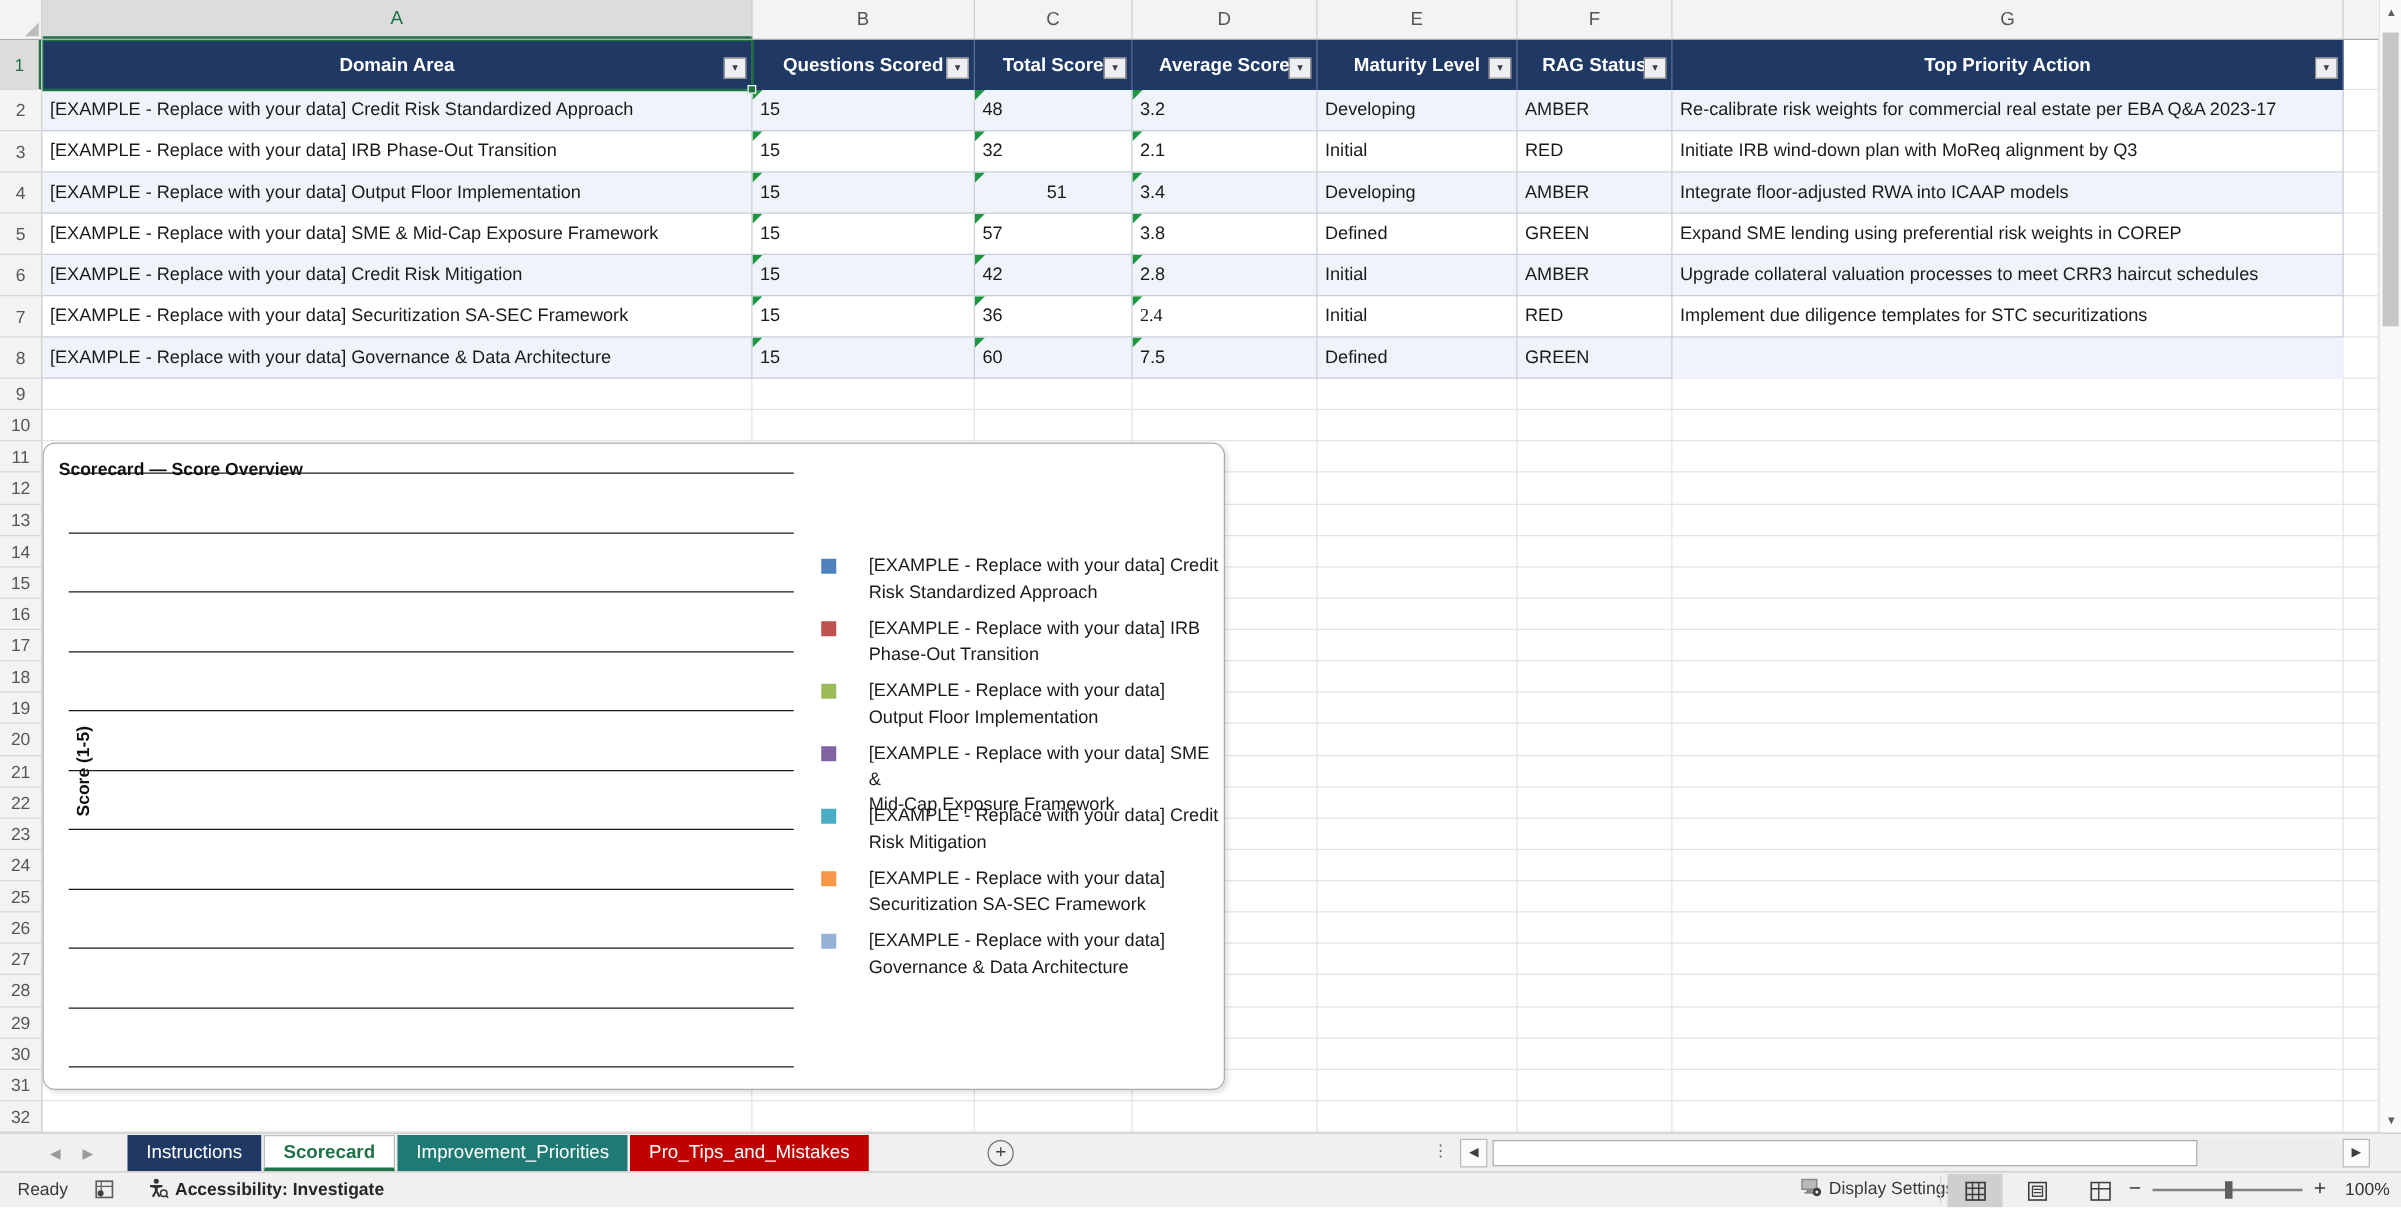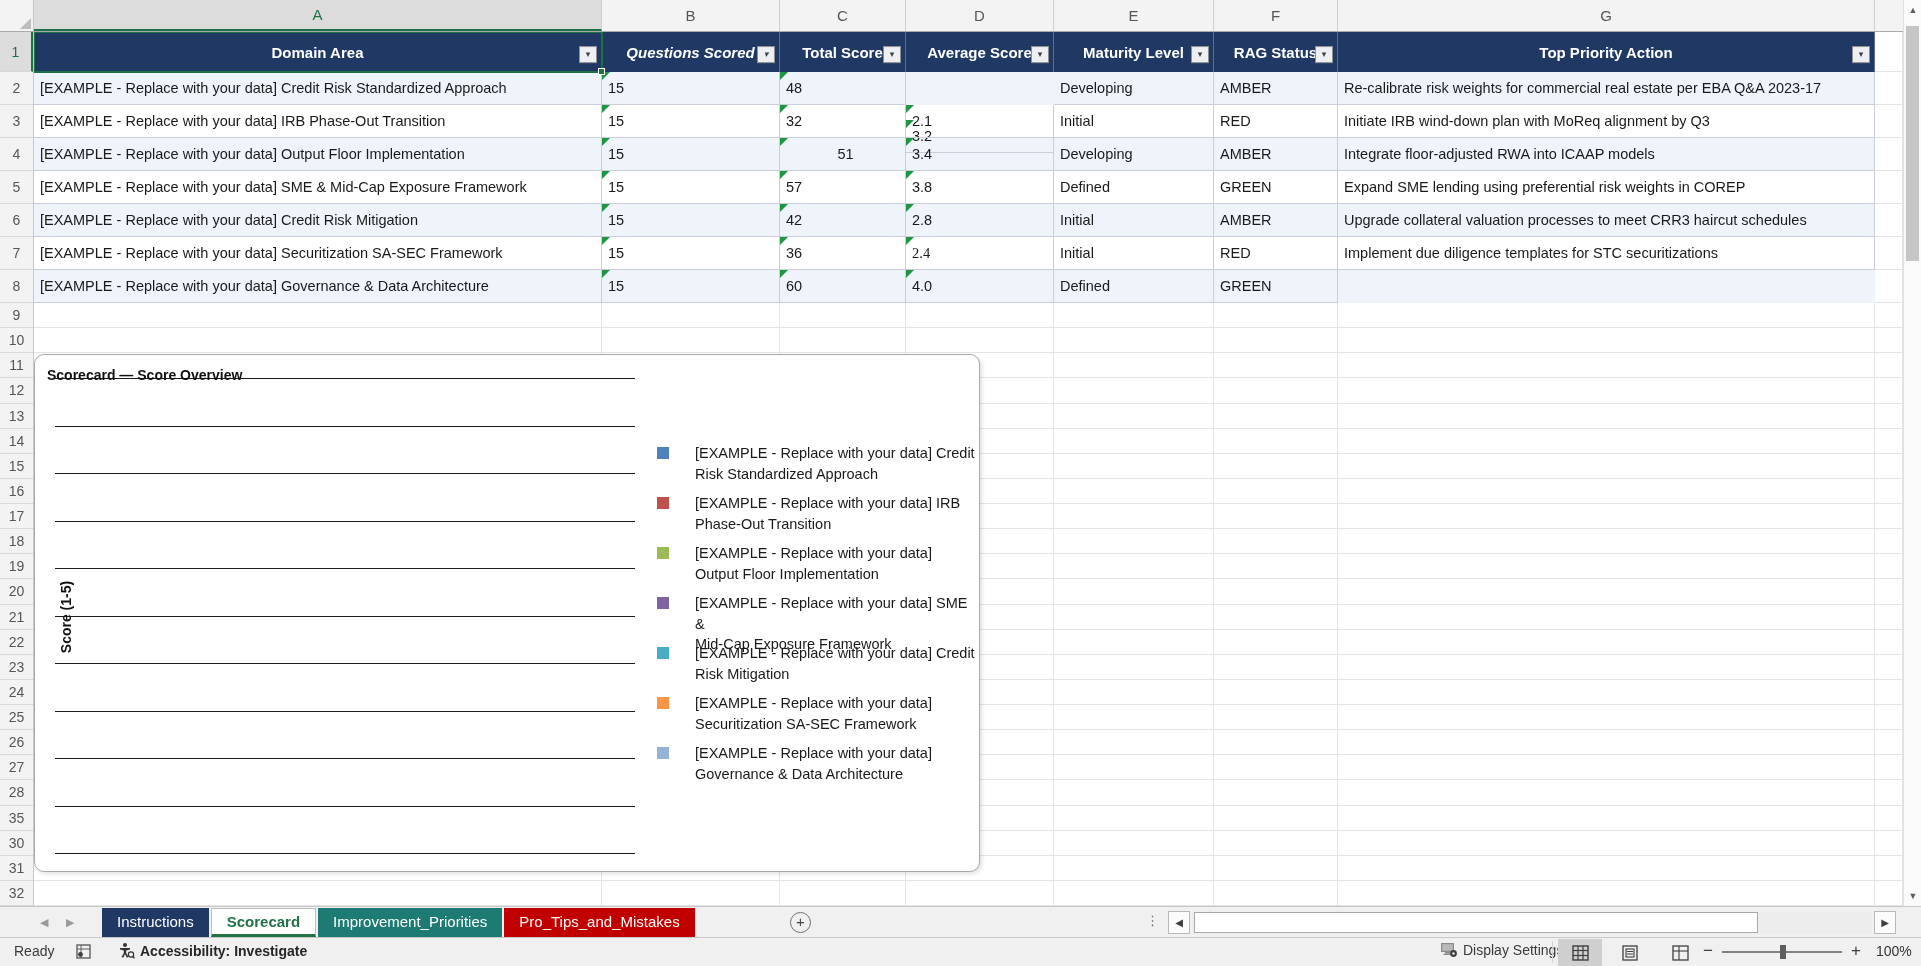--- a/index.html
+++ b/index.html
@@ -160,21 +160,21 @@
         <div class="rowh" style="height: 25.125px;">19</div>
         <div class="rowh" style="height: 25.125px;">20</div>
         <div class="rowh" style="height: 25.125px;">21</div>
         <div class="rowh" style="height: 25.125px;">22</div>
         <div class="rowh" style="height: 25.125px;">23</div>
         <div class="rowh" style="height: 25.125px;">24</div>
         <div class="rowh" style="height: 25.125px;">25</div>
         <div class="rowh" style="height: 25.125px;">26</div>
         <div class="rowh" style="height: 25.125px;">27</div>
         <div class="rowh" style="height: 25.125px;">28</div>
-        <div class="rowh" style="height: 25.125px;">35</div>
+        <div class="rowh" style="height: 25.125px;">29</div>
         <div class="rowh" style="height: 25.125px;">30</div>
         <div class="rowh" style="height: 25.125px;">31</div>
         <div class="rowh" style="height: 25.125px;">32</div>
       </div>
     <div class="cells">
       <div class="rowsbg">
           <div class="hrow" style="height: 40px;"></div>
           <div class="hrow" style="height: 33px;"></div>
           <div class="hrow" style="height: 33px;"></div>
           <div class="hrow" style="height: 33px;"></div>
@@ -262,21 +262,21 @@
         <div class="vline" style="left: 1179px;"></div>
         <div class="vline" style="left: 1303px;"></div>
         <div class="vline" style="left: 1840px;"></div>
         <div class="vline" style="left: 1868px;"></div>
         <div class="tbl">
           <div class="thead">
             <div class="th" style="width: 568px;">
               <span>Domain Area</span>
               <span class="filterbtn">▾</span>
             </div>
-            <div class="th" style="width: 178px; font-style: italic;">
+            <div class="th" style="width: 178px;">
               <span>Questions Scored</span>
               <span class="filterbtn">▾</span>
             </div>
             <div class="th" style="width: 126px;">
               <span>Total Score</span>
               <span class="filterbtn">▾</span>
             </div>
             <div class="th" style="width: 148px;">
               <span>Average Score</span>
               <span class="filterbtn">▾</span>
@@ -299,21 +299,21 @@
               <span>[EXAMPLE - Replace with your data] Credit Risk Standardized Approach</span>
             </div>
             <div class="td" style="width: 178px;">
               <span class="tri"></span>
               <span>15</span>
             </div>
             <div class="td" style="width: 126px;">
               <span class="tri"></span>
               <span>48</span>
             </div>
-            <div class="td" style="width: 148px; margin-top: 48px;">
+            <div class="td" style="width: 148px;">
               <span class="tri"></span>
               <span>3.2</span>
             </div>
             <div class="td" style="width: 160px;">
               <span>Developing</span>
             </div>
             <div class="td" style="width: 124px;">
               <span>AMBER</span>
             </div>
             <div class="td" style="width: 537px;">
@@ -457,21 +457,21 @@
             <div class="td" style="width: 178px;">
               <span class="tri"></span>
               <span>15</span>
             </div>
             <div class="td" style="width: 126px;">
               <span class="tri"></span>
               <span>60</span>
             </div>
             <div class="td" style="width: 148px;">
               <span class="tri"></span>
-              <span>4.0</span>
+              <span>7.5</span>
             </div>
             <div class="td" style="width: 160px;">
               <span>Defined</span>
             </div>
             <div class="td" style="width: 124px;">
               <span>GREEN</span>
             </div>
           </div>
         </div>
         <div class="sel-border">

